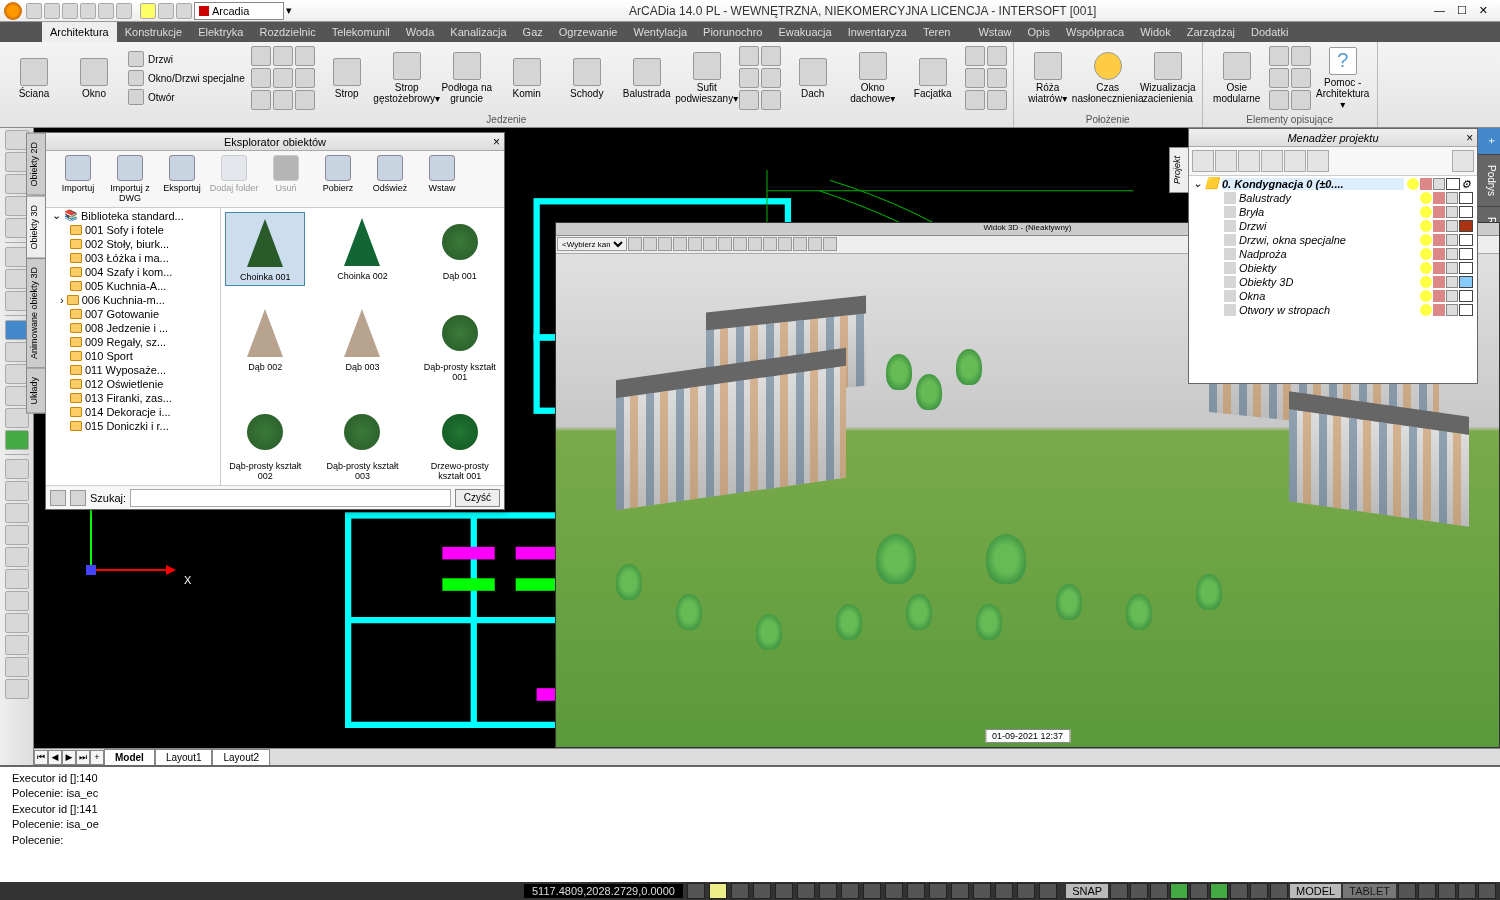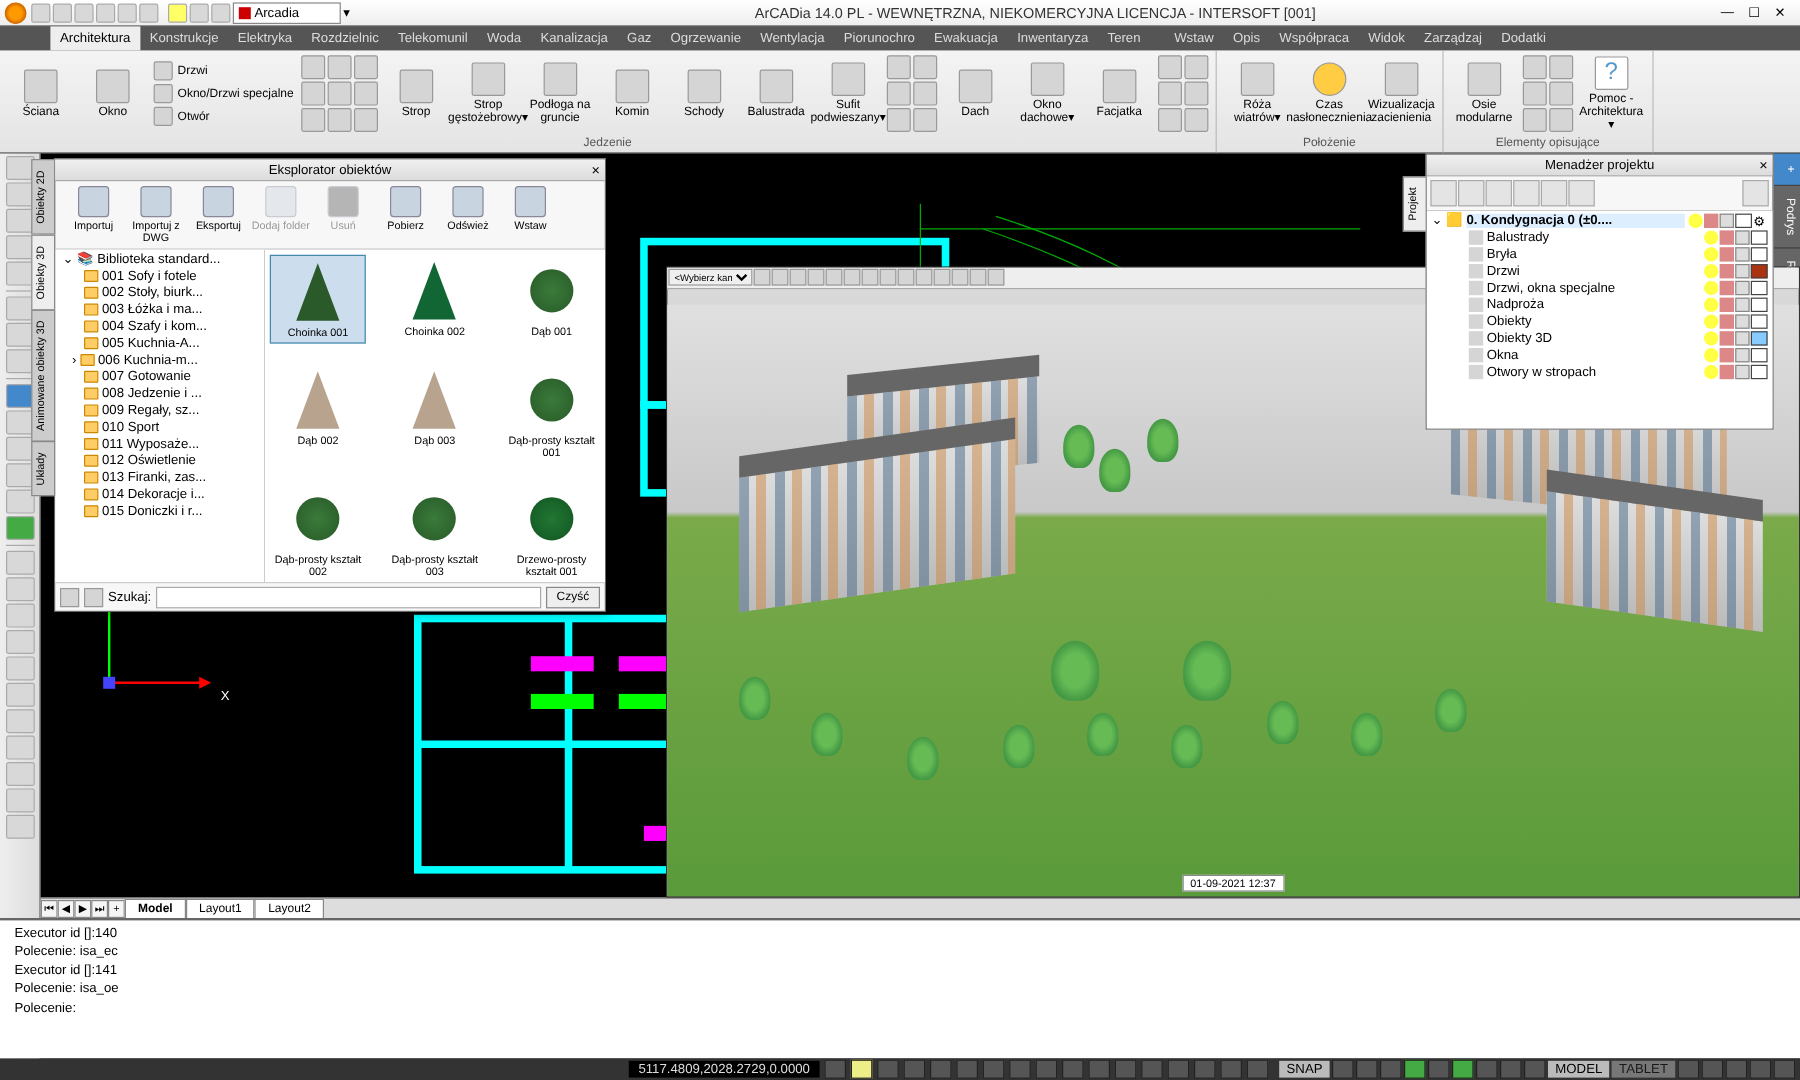--- a/index.html
+++ b/index.html
@@ -96,21 +96,21 @@
 .tree.light { border-bottom-color: #4a8a4a; }
 .tree.round { width: 36px; height: 36px; background: radial-gradient(#3a7a3a,#285a28); border: none; border-radius: 50%; }
 .tree.bare { border-bottom-color: #886644; opacity: .6; }
 .thumb .lbl { font-size: 9px; text-align: center; margin-top: 2px; line-height: 1.1; }
 .exp-search { height: 24px; border-top: 1px solid #ccc; display: flex; align-items: center; padding: 0 4px; gap: 4px; }
 .exp-search .ic { width: 16px; height: 16px; background: #d5d5d5; border: 1px solid #999; }
 .exp-search input { flex: 1; height: 18px; border: 1px solid #aaa; padding: 0 4px; font-size: 10px; }
 .exp-search button { height: 18px; padding: 0 8px; font-size: 10px; border: 1px solid #888; background: #eee; cursor: pointer; }
 
 
-.manager { position: absolute; right: 22px; top: 0; width: 290px; height: 230px; background: #f7f7f7; border: 1px solid #666; z-index: 15; display: flex; flex-direction: column; }
+.manager { position: absolute; right: 22px; top: 0; width: 290px; height: 256px; background: #f7f7f7; border: 1px solid #666; z-index: 15; display: flex; flex-direction: column; font-style: italic; }
 .mgr-tb { display: flex; gap: 1px; padding: 3px; border-bottom: 1px solid #ccc; }
 .mgr-btn { width: 22px; height: 22px; background: #e4e4e4; border: 1px solid #aaa; cursor: pointer; }
 .mgr-tree { flex: 1; background: #fff; overflow-y: auto; font-size: 10px; }
 .mgr-row { display: flex; align-items: center; padding: 1px 4px; gap: 3px; }
 .mgr-row .nm { flex: 1; }
 .mgr-row .ic { width: 12px; height: 12px; background: #d5d5d5; }
 .mgr-row.hl .nm { background: #def; }
 .mgr-icons { display: flex; gap: 1px; }
 .mgr-icons span { width: 12px; height: 12px; display: inline-block; }
 .bulb { background: #ff4; border-radius: 50%; }
@@ -766,20 +766,21 @@
             <span class="lock"></span>
             <span class="prn"></span>
             <span class="col" style="background:#ffffff"></span>
           </div>
         </div>
       </div>
   </div>
 </div>
 
 <div class="view3d">
+  <div class="v3d-title">Widok 3D - (Nieaktywny)</div>
   <div class="v3d-tb">
     <select class="v3d-sel"><option>&lt;Wybierz kamerę&gt;</option></select>
     <div class="v3d-btn"></div>
       <div class="v3d-btn"></div>
       <div class="v3d-btn"></div>
       <div class="v3d-btn"></div>
       <div class="v3d-btn"></div>
       <div class="v3d-btn"></div>
       <div class="v3d-btn"></div>
       <div class="v3d-btn"></div>

